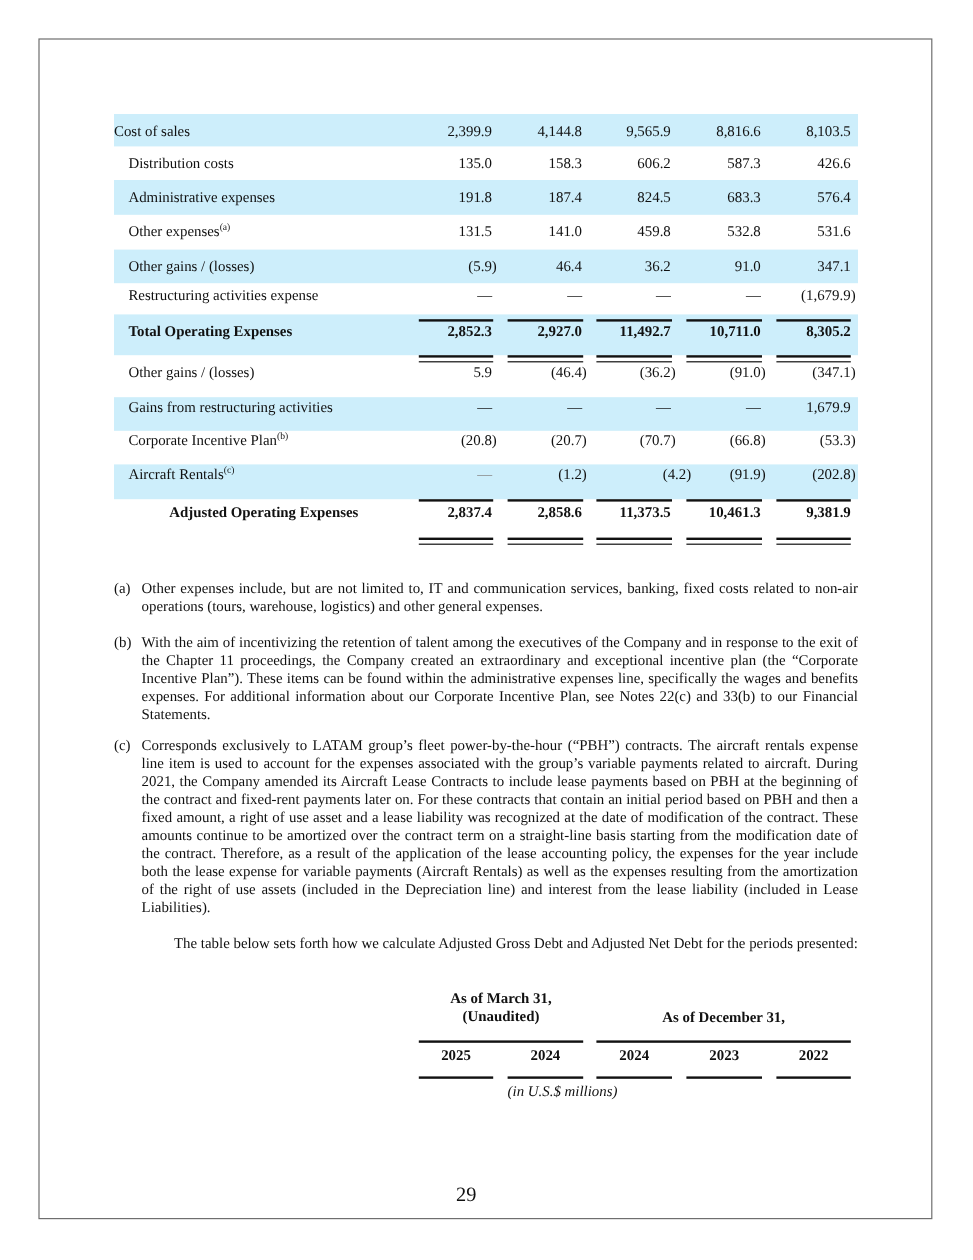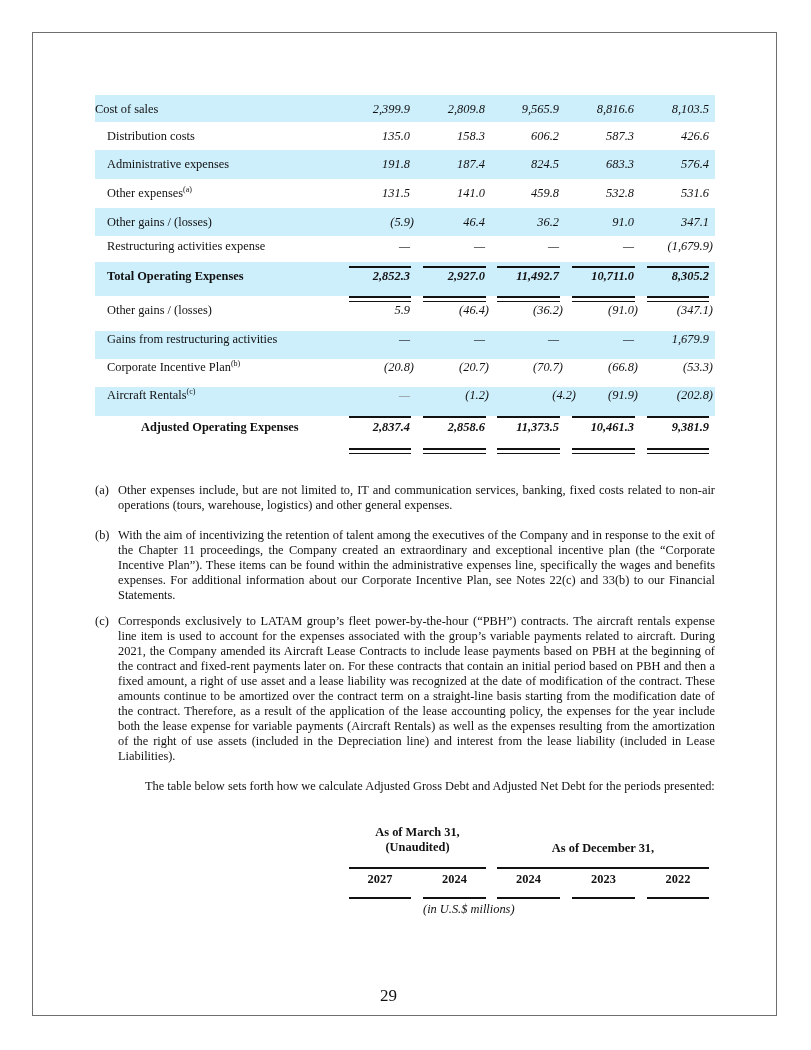--- a/index.html
+++ b/index.html
@@ -19,21 +19,21 @@
     
     .t-row {
       position: absolute; left: 95px; width: 620px;
       font-size: 12.4px; line-height: 14px;
     }
     .t-row.hl { background: #cdeefb; }
     .t-row .lbl { position: absolute; top: 7px; white-space: nowrap; }
     .t-row .lbl.ind { left: 12px; }
     .t-row .lbl.noind { left: 0px; }
     .t-row .val {
-      position: absolute; top: 7px; text-align: right; white-space: nowrap; font-style: italic;
+      position: absolute; top: 7px; text-align: right; white-space: nowrap;
     }
     .t-row.bold { font-weight: bold; }
     sup { font-size: 8px; line-height: 0; vertical-align: 5px; }
 
     .rule { position: absolute; height: 0; border-top: 2px solid #111; }
     .drule { position: absolute; height: 3px; border-top: 2px solid #111; border-bottom: 1.5px solid #111; }
 
     
     .fn {
       position: absolute; left: 95px; width: 620px;
@@ -55,21 +55,21 @@
 </head>
 <body>
 
 <div class="page"></div>
 
 <div>
 
   <div class="t-row hl" style="top:95px;height:27px;">
     <span class="lbl noind">Cost of sales</span>
     <span class="val" style="right:305px;">2,399.9</span>
-    <span class="val" style="right:230px;">2,809.8</span>
+    <span class="val" style="right:230px;">4,144.8</span>
     <span class="val" style="right:156px;">9,565.9</span>
     <span class="val" style="right:81px;">8,816.6</span>
     <span class="val" style="right:6px;">8,103.5</span>
   </div>
 
   <div class="t-row" style="top:122px;height:28px;">
     <span class="lbl ind">Distribution costs</span>
     <span class="val" style="right:305px;">135.0</span>
     <span class="val" style="right:230px;">158.3</span>
     <span class="val" style="right:156px;">606.2</span>
@@ -212,21 +212,21 @@
 <div>
   <div class="hdr" style="left:349px;width:137px;top:825px;">
     <div>As of March 31,</div>
     <div>(Unaudited)</div>
   </div>
   <div class="hdr" style="left:497px;width:212px;top:841px;">As of December 31,</div>
 
   <div class="rule" style="left:349px;width:137px;top:867px;"></div>
   <div class="rule" style="left:497px;width:212px;top:867px;"></div>
 
-  <div class="hdr" style="left:349px;width:62px;top:872px;">2027</div>
+  <div class="hdr" style="left:349px;width:62px;top:872px;">2025</div>
   <div class="hdr" style="left:423px;width:63px;top:872px;">2024</div>
   <div class="hdr" style="left:497px;width:63px;top:872px;">2024</div>
   <div class="hdr" style="left:572px;width:63px;top:872px;">2023</div>
   <div class="hdr" style="left:647px;width:62px;top:872px;">2022</div>
 
   <div class="rule" style="left:349px;width:62px;top:897px;"></div>
   <div class="rule" style="left:423px;width:63px;top:897px;"></div>
   <div class="rule" style="left:497px;width:63px;top:897px;"></div>
   <div class="rule" style="left:572px;width:63px;top:897px;"></div>
   <div class="rule" style="left:647px;width:62px;top:897px;"></div>

